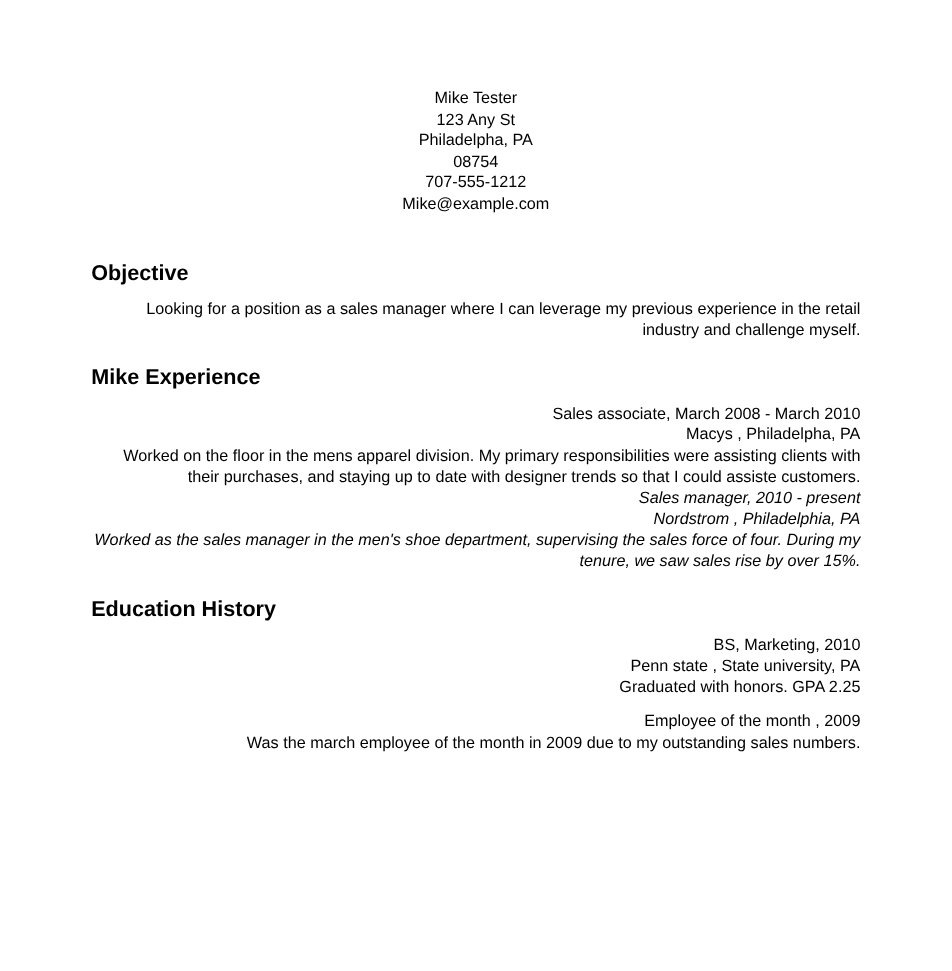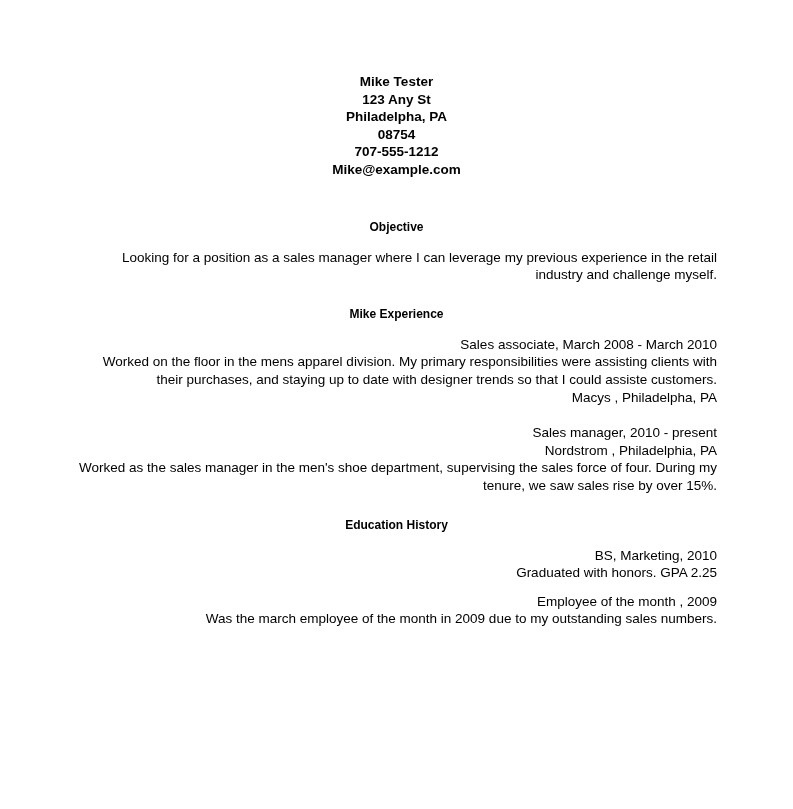--- a/index.html
+++ b/index.html
@@ -18,38 +18,38 @@
     font-size: 13.5px;
     line-height: 17.6px;
     padding: 73px 76px 0 76px;
     overflow: hidden;
   }
   .contact {
     text-align: center;
   }
   .contact-line {
     white-space: nowrap;
-    font-weight: bold;
   }
   .section-heading {
-    font-size: 12px;
+    font-size: 18px;
     font-weight: bold;
     line-height: 21px;
-    text-align: center;
+    text-align: left;
     margin: 20px 0 0 0;
   }
   .section-heading.first {
     margin-top: 38px;
   }
   .body-block {
     margin-top: 11px;
     text-align: right;
   }
   .job + .job {
-    margin-top: 18px;
+    margin-top: 0;
+    font-style: italic;
   }
   .line {
     
   }
 </style>
 </head>
 <body>
 
 <div class="page">
 
@@ -62,33 +62,34 @@
     <div class="contact-line">Mike@example.com</div>
   </div>
 
   <div class="section-heading first">Objective</div>
   <div class="body-block">Looking for a position as a sales manager where I can leverage my previous experience in the retail industry and challenge myself.</div>
 
   <div class="section-heading">Mike Experience</div>
   <div class="body-block">
     <div class="job">
       <div class="line">Sales associate, March 2008 - March 2010</div>
+      <div class="line">Macys , Philadelpha, PA</div>
       <div class="line">Worked on the floor in the mens apparel division. My primary responsibilities were assisting clients with their purchases, and staying up to date with designer trends so that I could assiste customers.</div>
-      <div class="line">Macys , Philadelpha, PA</div>
     </div>
     <div class="job">
       <div class="line">Sales manager, 2010 - present</div>
       <div class="line">Nordstrom , Philadelphia, PA</div>
       <div class="line">Worked as the sales manager in the men's shoe department, supervising the sales force of four. During my tenure, we saw sales rise by over 15%.</div>
     </div>
   </div>
 
   <div class="section-heading">Education History</div>
   <div class="body-block">
     <div class="line">BS, Marketing, 2010</div>
+    <div class="line">Penn state , State university, PA</div>
     <div class="line">Graduated with honors. GPA 2.25</div>
   </div>
 
   <div class="body-block">
     <div class="line">Employee of the month , 2009</div>
     <div class="line">Was the march employee of the month in 2009 due to my outstanding sales numbers.</div>
   </div>
 
 </div>
 

